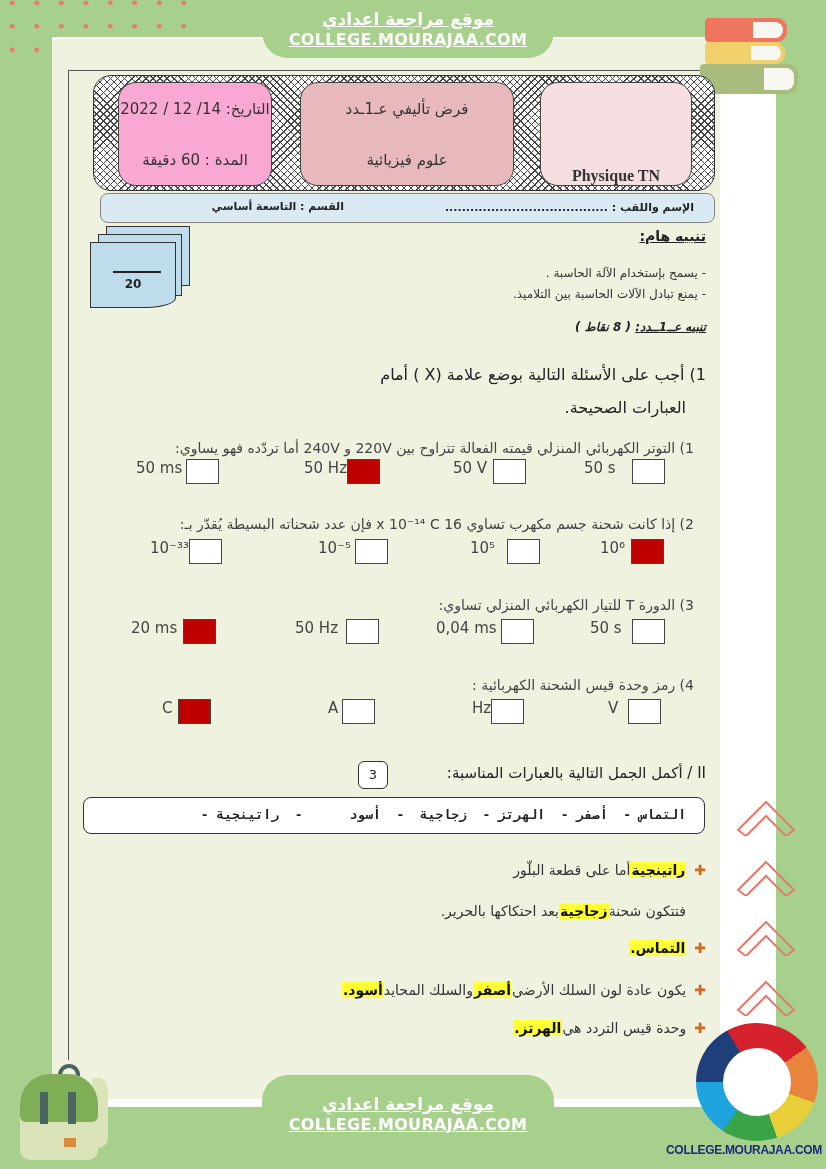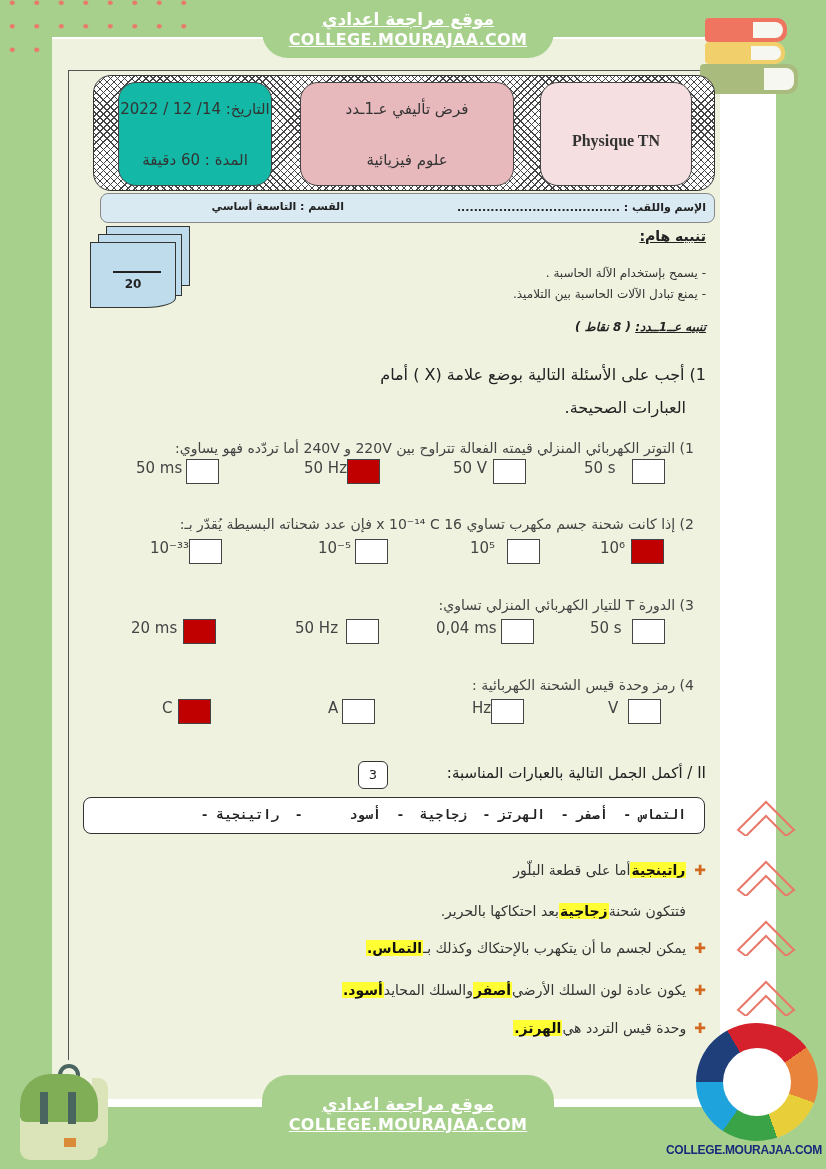--- a/index.html
+++ b/index.html
@@ -47,32 +47,32 @@
     background-color: #fff;
     background-image: repeating-linear-gradient(45deg, #444 0 1px, transparent 1px 5px),
                       repeating-linear-gradient(-45deg, #444 0 1px, transparent 1px 5px);
   }
   .hbox {
     position: absolute; top: 82px; height: 104px;
     border: 1.5px solid #444; border-radius: 18px;
     display: flex; flex-direction: column; justify-content: space-around; align-items: center;
     direction: rtl;
   }
-  .hbox.left { left: 118px; width: 154px; background: #14b8a6; }
+  .hbox.left { left: 118px; width: 154px; background: #f9a8d4; }
   .hbox.mid { left: 300px; width: 214px; background: #e7b8bc; }
-  .hbox.right { left: 540px; width: 152px; background: #f6dfe0; justify-content: center; padding-top: 14px; }
+  .hbox.right { left: 540px; width: 152px; background: #f6dfe0; justify-content: flex-end; padding-top: 14px; }
   .hbox .t { font-size: 15px; color: #333; }
   .hbox.right .t { font-family: "Liberation Serif", serif; font-weight: bold; font-size: 16px; direction: ltr; }
 
   .namebar {
     position: absolute; left: 100px; top: 193px; width: 615px; height: 30px;
     background: #d9eaf3; border: 1.5px solid #888; border-radius: 8px;
     direction: rtl; font-size: 11px; font-weight: bold; color: #222;
   }
-  .namebar .n1 { position: absolute; right: 8px; top: 7px; }
+  .namebar .n1 { position: absolute; right: 20px; top: 7px; }
   .namebar .n2 { position: absolute; right: 370px; top: 6px; }
 
   
   .score { position: absolute; left: 86px; top: 226px; width: 104px; height: 84px; }
   .score .p { position: absolute; background: #bfdcec; border: 1.5px solid #333; }
   .score .p1 { left: 20px; top: 0; width: 84px; height: 60px; }
   .score .p2 { left: 12px; top: 8px; width: 84px; height: 62px; }
   .score .p3 { left: 4px; top: 16px; width: 86px; height: 66px; border-radius: 0 0 30px 0 / 0 0 10px 0; }
   .score .line { position: absolute; left: 27px; top: 45px; width: 48px; height: 2px; background: #222; }
   .score .num { position: absolute; left: 0; width: 94px; top: 51px; text-align: center; font-size: 12px; font-weight: bold; }
@@ -268,21 +268,20 @@
     <span class="hl">راتينجية</span>
     <span> أما على قطعة البلّور</span>
 </div>
 <div class="rtl sent" style="right:140px; top:903px;">
   <span>فتتكون شحنة </span>
     <span class="hl">زجاجية</span>
     <span> بعد احتكاكها بالحرير.</span>
 </div>
 <div class="rtl sent" style="right:120px; top:940px;">
   <span class="bul">✚</span>
-  <span>يمكن لجسم ما أن يتكهرب بالإحتكاك وكذلك بـ </span>
     <span class="hl">التماس.</span>
 </div>
 <div class="rtl sent" style="right:120px; top:982px;">
   <span class="bul">✚</span>
   <span>يكون عادة لون السلك الأرضي </span>
     <span class="hl">أصفر</span>
     <span> والسلك المحايد </span>
     <span class="hl">أسود.</span>
 </div>
 <div class="rtl sent" style="right:120px; top:1020px;">

